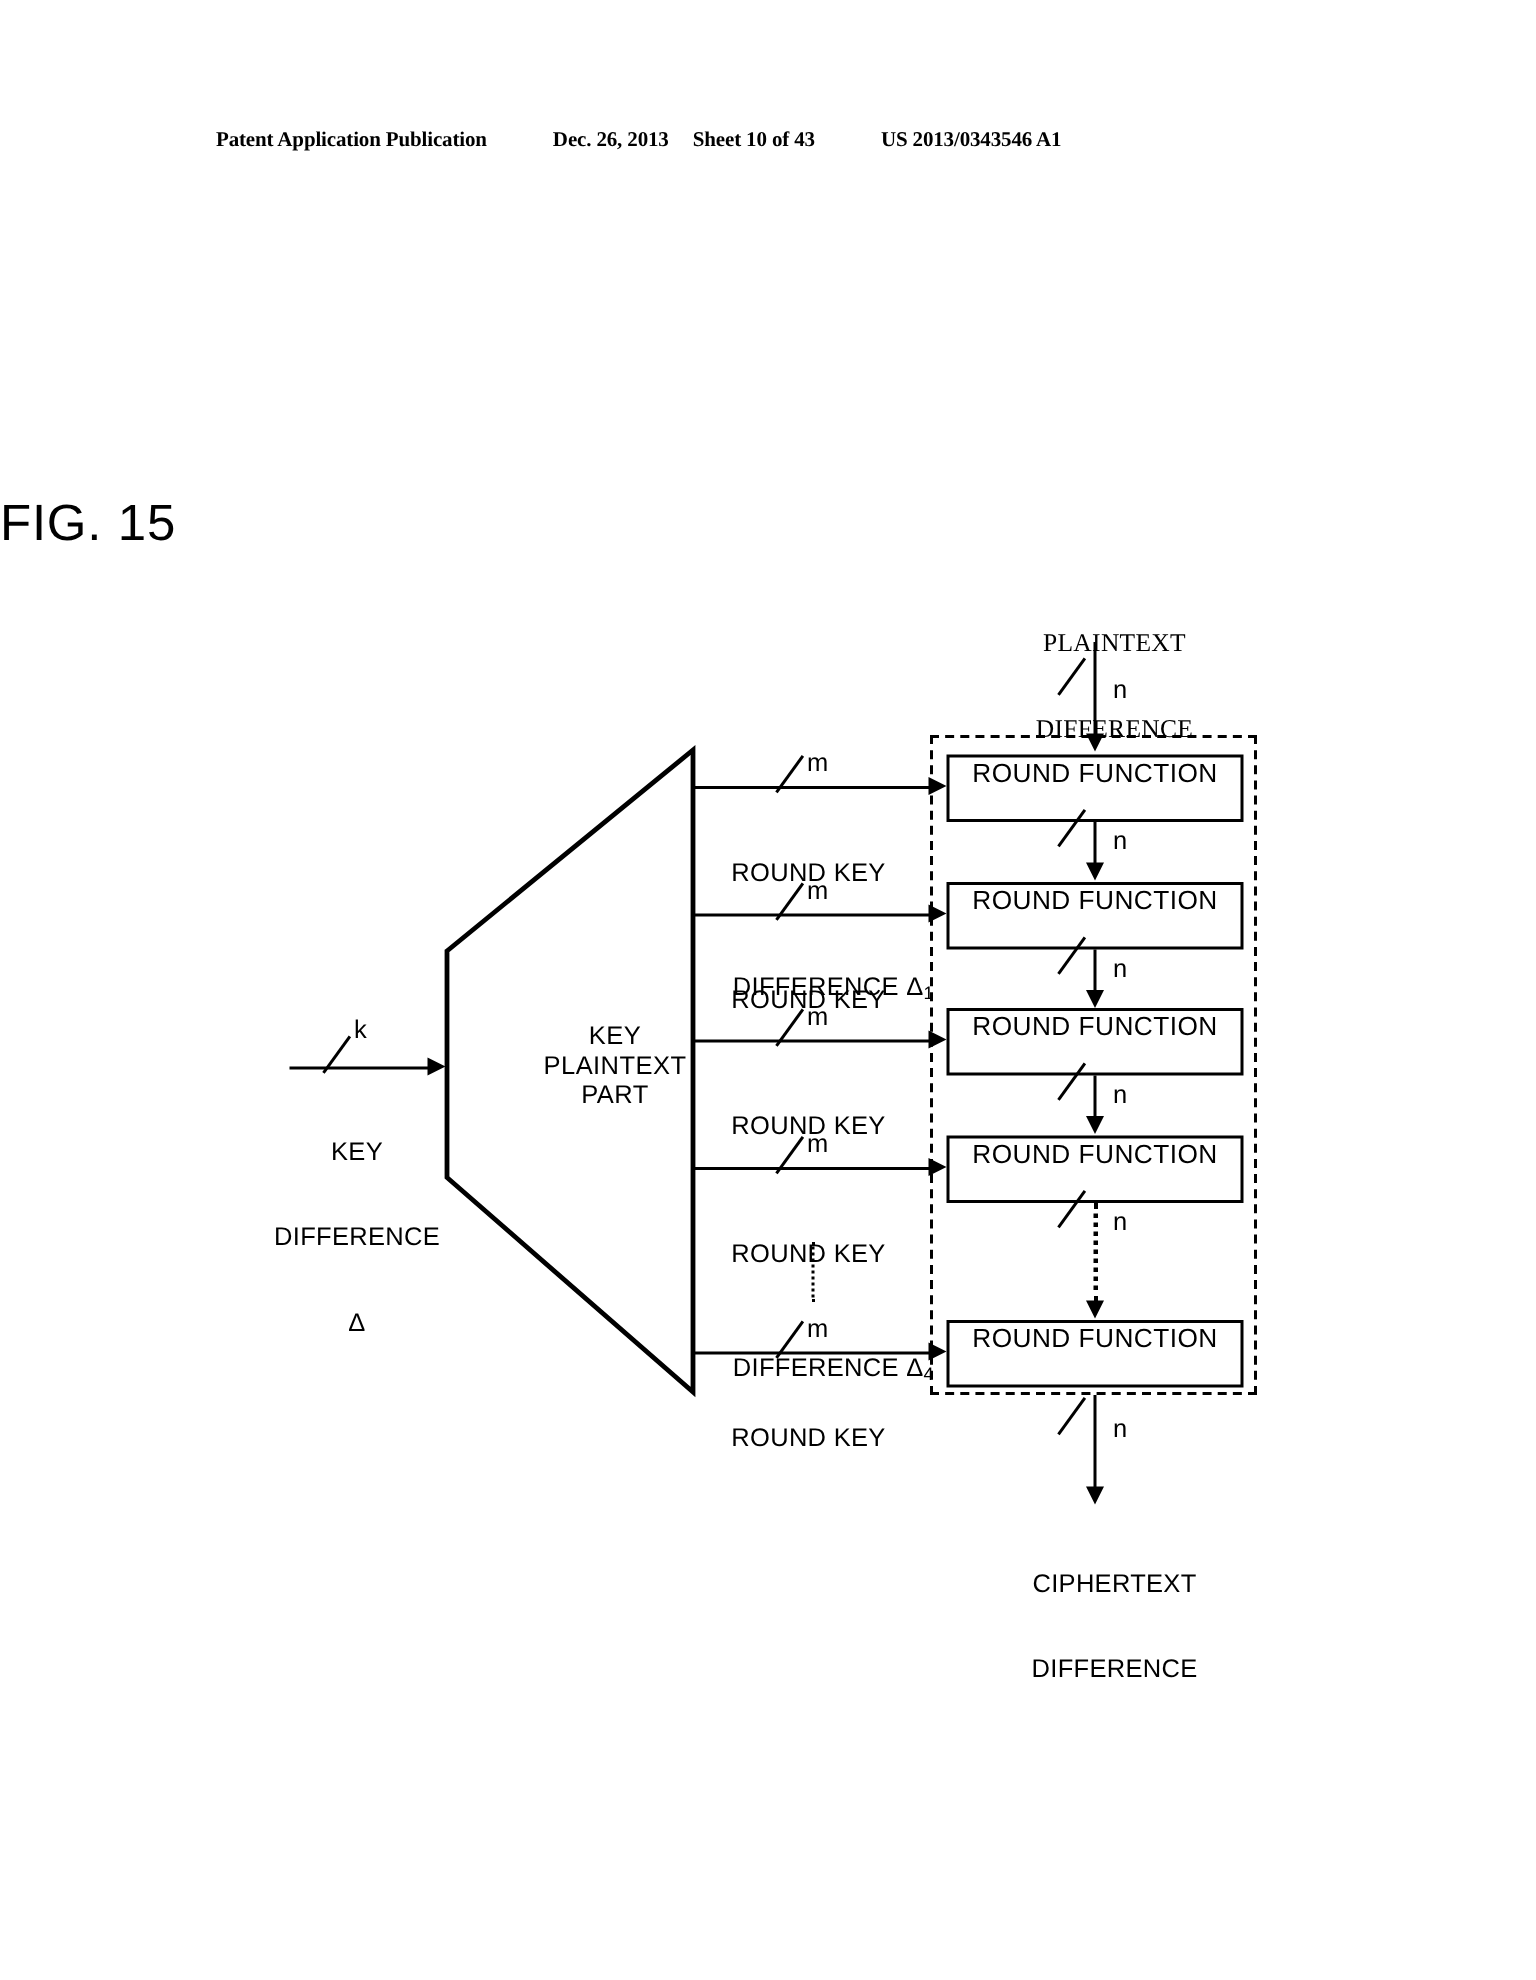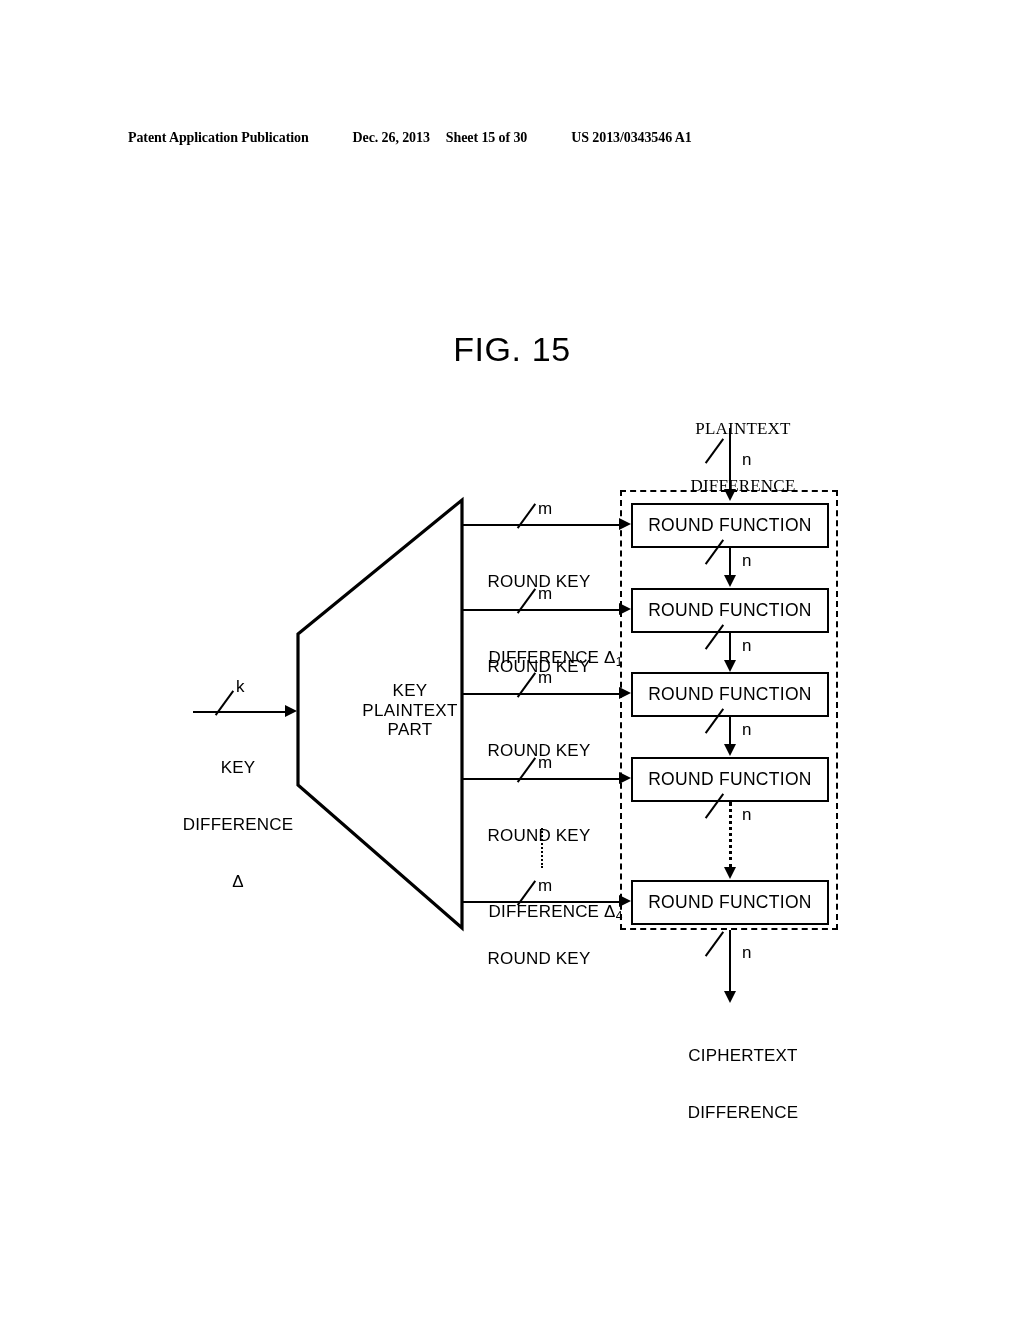--- a/index.html
+++ b/index.html
@@ -13,43 +13,42 @@
     position: relative;
     font-family: "Liberation Sans", sans-serif;
     color: #000000;
     overflow: hidden;
   }
 
   
   #page-header {
     position: absolute;
     top: 86px;
-    left: 128px;
+    left: 144px;
     width: 764px;
     height: 26px;
     font-family: "Liberation Serif", serif;
     font-weight: bold;
     font-size: 14px;
     letter-spacing: -0.1px;
     white-space: nowrap;
     display: flex;
     align-items: baseline;
   }
   #page-header .hdr-pub { }
   #page-header .hdr-date { margin-left: 44px; }
   #page-header .hdr-sheet { margin-left: 16px; }
-  #page-header .hdr-patno { margin-left: 44px; margin-top: 44px; }
+  #page-header .hdr-patno { margin-left: 44px; }
 
   
   #fig-title {
     position: absolute;
     top: 330px;
     left: 0;
     width: 1024px;
-    text-align: center;
     font-size: 34px;
     letter-spacing: 1px;
     font-family: "Liberation Sans", sans-serif;
   }
   #fig-title .fig-word { letter-spacing: 0.5px; }
 
   .lbl {
     position: absolute;
     font-family: "Liberation Sans", sans-serif;
     font-size: 17px;
@@ -65,21 +64,21 @@
     letter-spacing: 0;
   }
 
   
   .rfbox {
     position: absolute;
     border: 2.5px solid #000;
     background: #fff;
     box-sizing: border-box;
     display: flex;
-    align-items: center;
+    align-items: flex-start;
     justify-content: center;
     font-size: 17.5px;
     letter-spacing: 0.3px;
     font-family: "Liberation Sans", sans-serif;
   }
 
   
   #encryption-enclosure {
     position: absolute;
     border: 2.5px dashed #000;
@@ -148,21 +147,21 @@
     line-height: 19.5px;
     letter-spacing: 0.3px;
   }
 </style>
 </head>
 <body>
 
 <div id="page-header">
   <span class="hdr-pub">Patent Application Publication</span>
   <span class="hdr-date">Dec. 26, 2013</span>
-  <span class="hdr-sheet">Sheet 15 of 30</span>
+  <span class="hdr-sheet">Sheet 10 of 43</span>
   <span class="hdr-patno">US 2013/0343546 A1</span>
 </div>
 
 <div id="fig-title">
   <span class="fig-word">FIG.</span>
   <span class="fig-word">15</span>
 </div>
 
 <div id="diagram-root">
 

